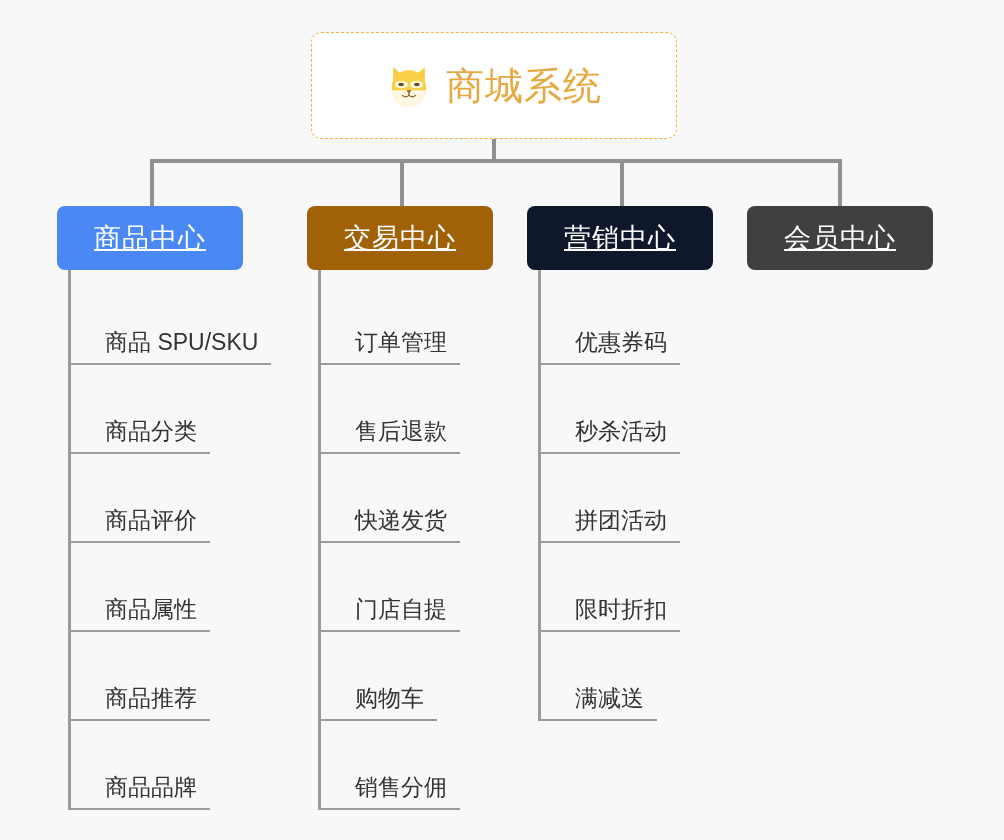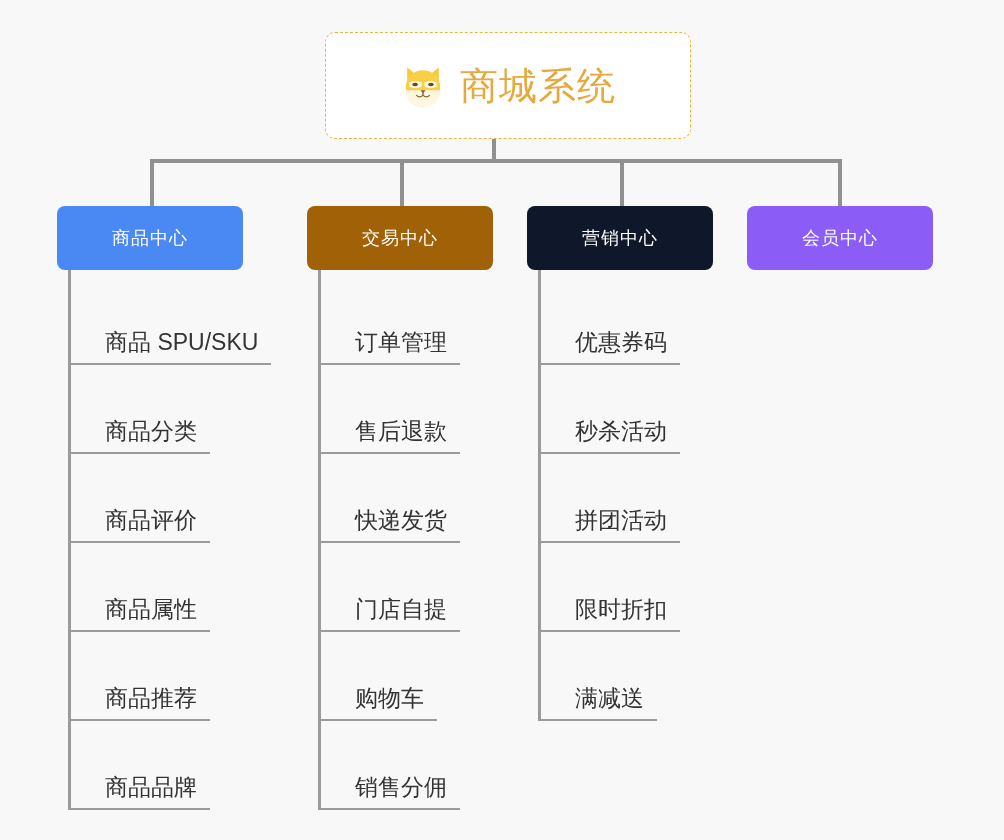--- a/index.html
+++ b/index.html
@@ -17,21 +17,21 @@
 
   #diagram {
     position: relative;
     width: 1004px;
     height: 840px;
   }
 
   
   .root-card {
     position: absolute;
-    left: 325px;
+    left: 311px;
     top: 32px;
     width: 366px;
     height: 107px;
     background: #ffffff;
     border: 1px dashed #efb23c;
     border-radius: 10px;
     box-sizing: border-box;
     display: flex;
     align-items: center;
     justify-content: center;
@@ -66,25 +66,26 @@
   }
   .branch-head {
     height: 64px;
     border-radius: 8px;
     display: flex;
     align-items: center;
     justify-content: center;
     box-sizing: border-box;
   }
   .branch-head-label {
-    font-size: 18px;
+    font-size: 27px;
     color: #ffffff;
     letter-spacing: 1px;
     line-height: 1;
     white-space: nowrap;
+    text-decoration: underline;
   }
 
   
   .branch-list {
     position: relative;
     margin-top: 0;
     padding-top: 6px;
     border-left: 3px solid #9b9b9b;
     margin-left: 11px;
   }
@@ -223,18 +224,18 @@
       <div class="list-item">
         <span class="list-item-label">限时折扣</span>
       </div>
       <div class="list-item">
         <span class="list-item-label">满减送</span>
       </div>
     </div>
   </div>
 
   <div class="branch" id="branch-3">
-    <div class="branch-head" style="background:#8b5cf6;">
+    <div class="branch-head" style="background:#404040;">
       <span class="branch-head-label">会员中心</span>
     </div>
   </div>
 
 </div>
 
 </body></html>

